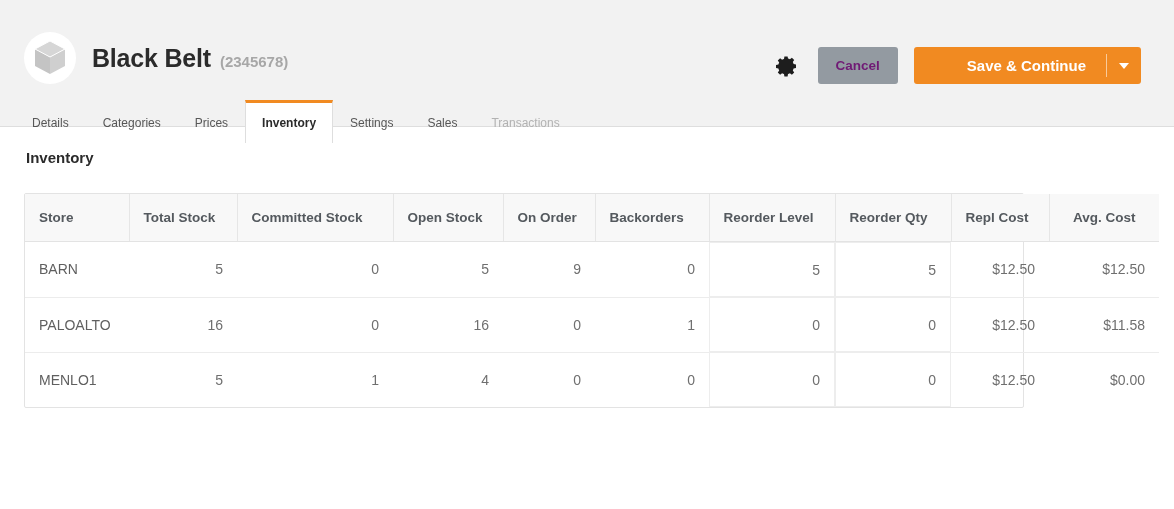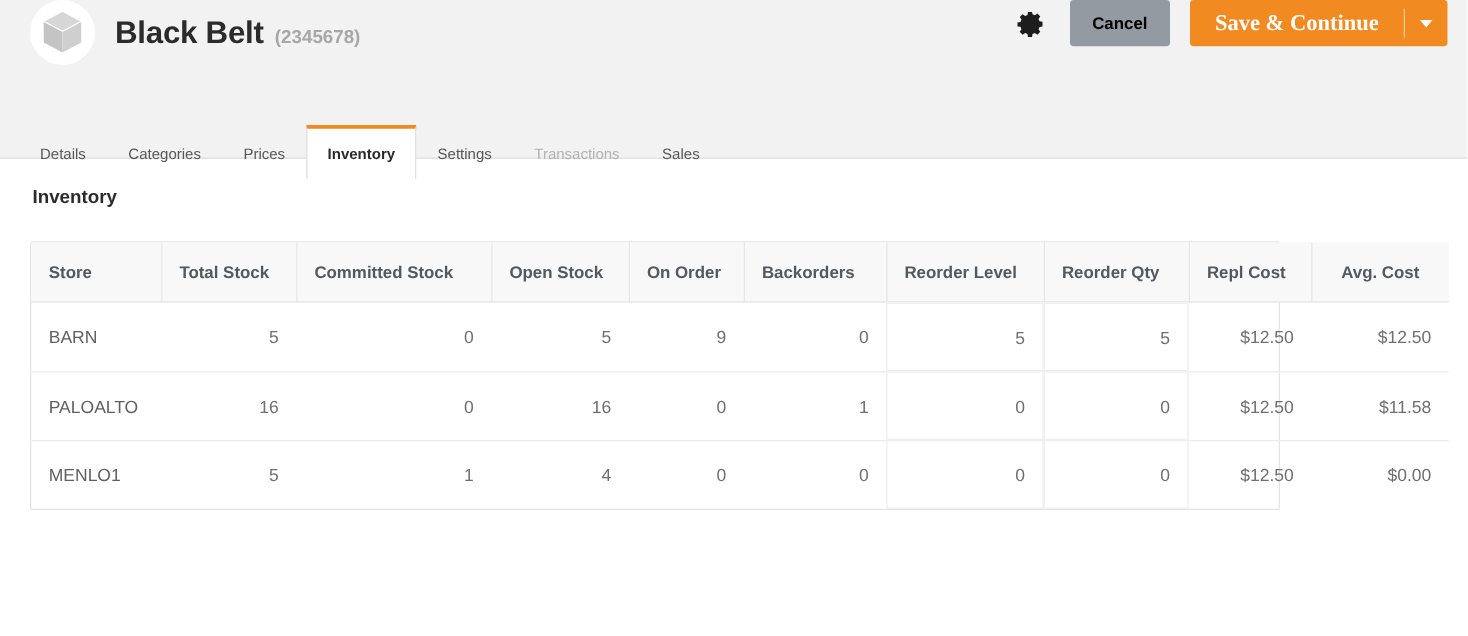--- a/index.html
+++ b/index.html
@@ -14,22 +14,22 @@
     -webkit-font-smoothing: antialiased;
     overflow: hidden;
   }
 
   
   .app-header {
     position: relative;
     height: 84px;
     background: #f2f2f2;
     display: flex;
-    align-items: flex-start;
-    padding: 0 16px 0 24px;
+    align-items: flex-end;
+    padding: 0 33px 0 24px;
     box-sizing: border-box;
   }
   .brand {
     display: flex;
     align-items: center;
     gap: 16px;
     flex: 1 1 auto;
     min-width: 0;
   }
   .logo-circle {
@@ -80,21 +80,21 @@
     padding: 0;
   }
   .gear-btn svg { display: block; }
 
   .btn {
     border: none;
     border-radius: 3px;
     font-family: "Liberation Sans", sans-serif;
     font-size: 13.5px;
     font-weight: bold;
-    color: #000000;
+    color: #701a75;
     cursor: pointer;
     padding: 0 18px;
     height: 37px;
     line-height: 37px;
     white-space: nowrap;
   }
   .btn-cancel {
     background: #939aa1;
     min-width: 76px;
     text-align: center;
@@ -103,27 +103,28 @@
     display: flex;
     align-items: stretch;
     background: #f18a21;
     border-radius: 3px;
     overflow: hidden;
   }
   .split-main {
     background: transparent;
     border: none;
     color: #ffffff;
-    font-family: Liberation Serif, serif;
-    font-size: 18px;
+    font-family: Liberation Sans, sans-serif;
+    font-size: 15px;
     font-weight: bold;
     padding: 0 20px;
     height: 37px;
     cursor: pointer;
     white-space: nowrap;
+    margin-left: 33px;
   }
   .split-div {
     width: 1px;
     background: rgba(255,255,255,0.55);
     margin: 7px 0;
     flex: 0 0 1px;
   }
   .split-caret {
     background: transparent;
     border: none;
@@ -310,22 +311,22 @@
     </div>
   </div>
 </div>
 
 <div class="tabbar" id="tabbar">
     <div class="tab">Details</div>
     <div class="tab">Categories</div>
     <div class="tab">Prices</div>
     <div class="tab active">Inventory</div>
     <div class="tab">Settings</div>
+    <div class="tab">Sales</div>
     <div class="tab disabled">Transactions</div>
-    <div class="tab">Sales</div>
   </div>
 
 <div class="content">
   <div class="section-title">Inventory</div>
 
   <div class="table-wrap">
     <table class="inv">
       <colgroup>
         <col class="c-store">
           <col class="c-total">

